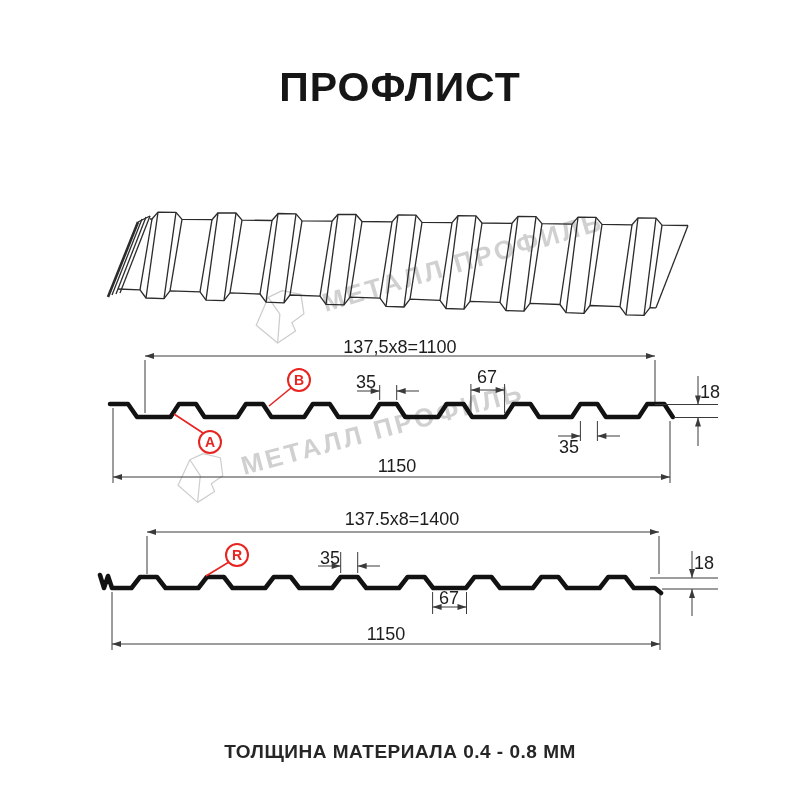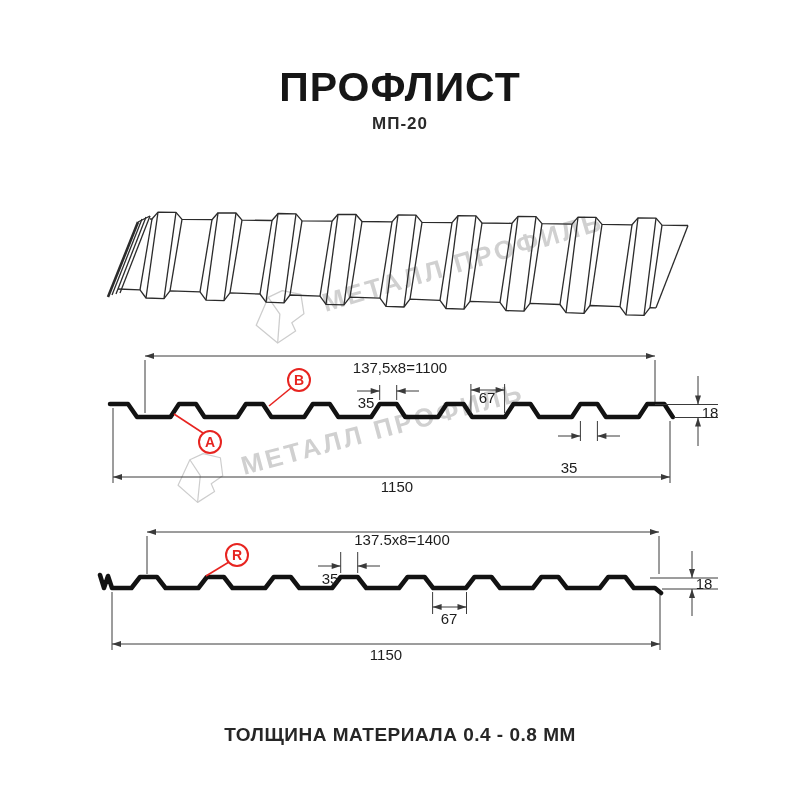--- a/index.html
+++ b/index.html
@@ -2,49 +2,48 @@
 <html><head>
 <meta charset="utf-8">
 <style>
   html,body{margin:0;padding:0;background:#fff;}
   .canvas{position:relative;width:800px;height:800px;background:#fff;overflow:hidden;
           font-family:"Liberation Sans",sans-serif;}
   .title{position:absolute;left:0;top:64px;width:800px;text-align:center;
          font-size:41px;font-weight:bold;letter-spacing:1px;color:#161616;}
   .subtitle{position:absolute;left:0;top:114px;width:800px;text-align:center;
             font-size:17px;font-weight:bold;letter-spacing:1px;color:#2a2a2a;}
-  .footer-note{position:absolute;left:0;top:724px;width:800px;text-align:center;
+  .footer-note{position:absolute;left:0;top:741px;width:800px;text-align:center;
                font-size:19px;font-weight:bold;letter-spacing:.5px;color:#262626;}
   .layer{position:absolute;left:0;top:0;pointer-events:none;}
   .watermark{position:absolute;display:flex;align-items:center;z-index:1;opacity:.9;}
   .wm-text{font-weight:bold;font-size:26px;letter-spacing:3px;color:#cbcbcb;white-space:nowrap;margin-left:10px;}
   .wm1{left:250px;top:296px;transform:rotate(-16.5deg);transform-origin:0 50%;}
   .wm2{left:172px;top:458px;transform:rotate(-15deg);transform-origin:0 50%;}
   .wm-logo{flex:0 0 auto;}
   svg.draw{z-index:2;}
   .dim-label{position:absolute;z-index:3;transform:translate(-50%,-50%);
-             font-size:15px;color:#1d1d1d;white-space:nowrap;margin-top:20px;}
+             font-size:18px;color:#1d1d1d;white-space:nowrap;}
   .marker{position:absolute;z-index:3;width:24px;height:24px;border-radius:50%;
           box-sizing:border-box;border:2.5px solid #e72420;color:#e72420;
           display:flex;align-items:center;justify-content:center;
           font-size:14px;font-weight:bold;background:transparent;}
   .dimline{stroke:#3a3a3a;stroke-width:1;fill:none;}
   .dimfill{fill:#3a3a3a;stroke:none;}
   .profline{stroke:#121212;stroke-width:4.5;fill:none;stroke-linejoin:round;stroke-linecap:round;}
   .sheetline{stroke:#2b2b2b;stroke-width:1.3;fill:none;stroke-linejoin:round;}
   .redline{stroke:#e72420;stroke-width:1.6;fill:none;}
   .logoline{stroke:#c8c8c8;stroke-width:2;fill:none;stroke-linejoin:round;}
 </style>
 </head>
 <body>
 
 <div class="canvas">
 
   <div class="title">ПРОФЛИСТ</div>
-  <div class="subtitle">МП-20</div>
 
   <div class="watermark wm1">
     <svg class="wm-logo" width="66" height="58" viewBox="0 0 100 90">
       <path class="logoline" d="M8,48 L38,12 L62,8 L88,22 L84,52 L62,60 L64,74 L32,84 Z"></path>
       <path class="logoline" d="M38,12 L48,42 L32,84"></path>
     </svg>
     <div class="wm-text">МЕТАЛЛ ПРОФИЛЬ</div>
   </div>
 
   <div class="watermark wm2">

